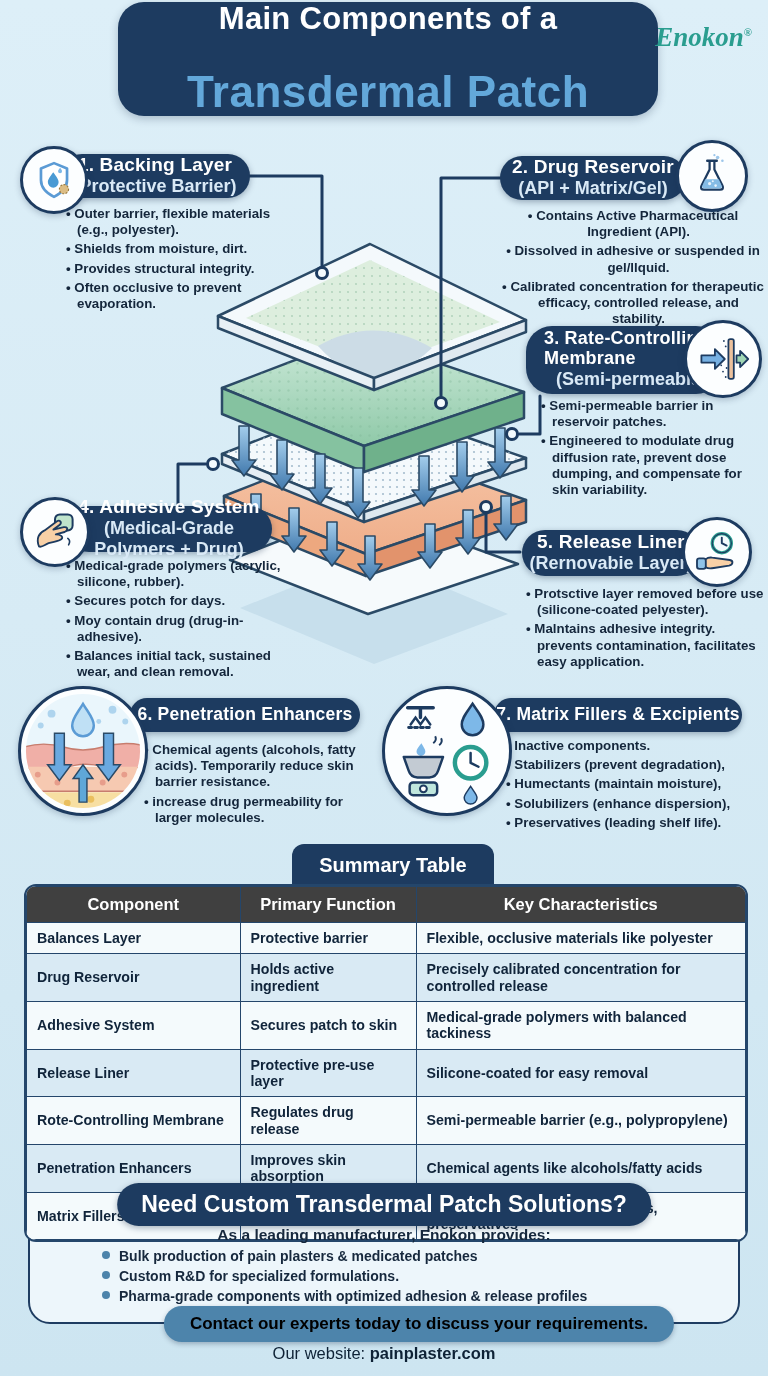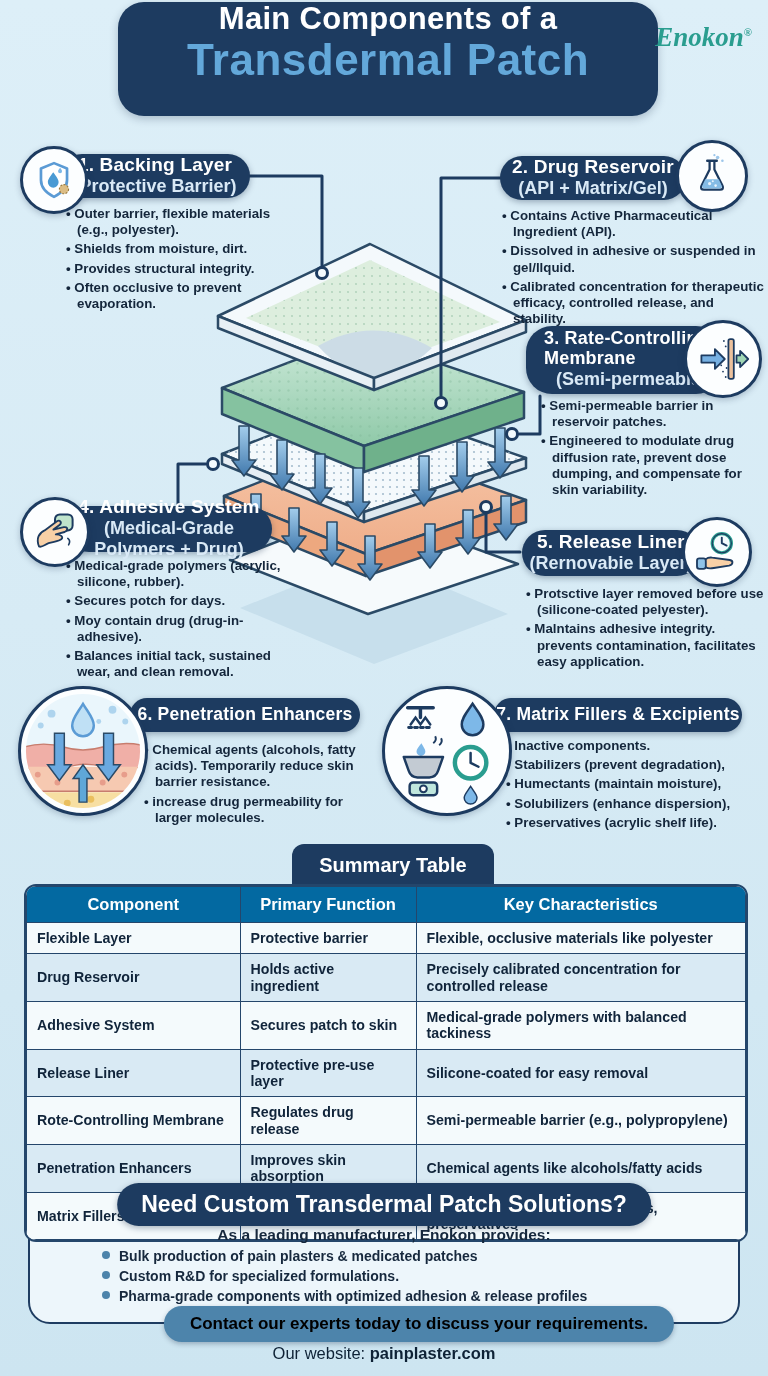--- a/index.html
+++ b/index.html
@@ -1,21 +1,21 @@
 <!DOCTYPE html>
 <html><head>
 <meta charset="utf-8">
 <style>
   html,body{margin:0;padding:0;background:#cfe6f1;}
   .canvas{position:relative;width:768px;height:1376px;overflow:hidden;
     background:linear-gradient(180deg,#ddeff8 0%,#d7ebf5 45%,#cde5f1 100%);
     font-family:"Liberation Sans","DejaVu Sans",sans-serif;color:#16283d;}
   
   .header-box{position:absolute;left:118px;top:2px;width:540px;height:114px;background:#1d3b60;
-    border-radius:26px;display:flex;flex-direction:column;align-items:center;justify-content:flex-start;z-index:2;
+    border-radius:26px;display:flex;flex-direction:column;align-items:center;justify-content:space-between;z-index:2;
     box-shadow:0 3px 8px rgba(20,40,70,.25);}
   .header-line1{font-size:31px;font-weight:700;color:#ffffff;line-height:1.1;letter-spacing:.3px;}
   .header-line2{font-size:44px;font-weight:700;color:#63a8da;line-height:1.1;letter-spacing:.5px;}
   .logo{position:absolute;right:16px;top:22px;font-family:"Liberation Serif","DejaVu Serif",serif;
     font-style:italic;font-weight:700;font-size:27px;color:#2a9d8f;z-index:2;}
   .logo sup{font-size:11px;}
   
   .pill{position:absolute;background:#1d3b60;color:#fff;border-radius:999px;z-index:2;
     display:flex;flex-direction:column;justify-content:center;text-align:center;
     box-shadow:0 2px 6px rgba(20,40,70,.35);}
@@ -34,21 +34,21 @@
   .bullets li{padding-left:11px;text-indent:-11px;margin-bottom:3px;}
   .bullets li::before{content:"• ";}
   .bullets.gap li+li{}
   
   .table-tab{position:absolute;left:292px;top:844px;width:202px;height:42px;background:#1d3b60;color:#fff;
     font-size:20px;font-weight:700;display:flex;align-items:center;justify-content:center;
     border-radius:12px 12px 0 0;z-index:2;}
   .table-wrap{position:absolute;left:24px;top:884px;width:720px;z-index:2;border:2.5px solid #24466b;
     border-radius:12px;overflow:hidden;background:#f4fafc;}
   table{border-collapse:collapse;width:100%;table-layout:fixed;}
-  th{background:#0369a1;color:#fff;font-size:16.5px;font-weight:700;padding:8px 6px;border:1.5px solid #24466b;}
+  th{background:#404040;color:#fff;font-size:16.5px;font-weight:700;padding:8px 6px;border:1.5px solid #24466b;}
   td{font-size:14.2px;font-weight:700;color:#10243a;padding:7px 10px;border:1.5px solid #24466b;vertical-align:middle;line-height:1.15;}
   tbody tr:nth-child(even){background:#d9eaf4;}
   tbody tr:nth-child(odd){background:#f4fafc;}
   th:nth-child(1){width:29.5%;} th:nth-child(2){width:24%;} th:nth-child(3){width:46.5%;}
   
   .cta-box{position:absolute;left:28px;top:1198px;width:708px;height:122px;background:#edf6fb;
     border:2.5px solid #1e3c61;border-radius:22px;z-index:1;}
   .cta-title{position:absolute;left:50%;top:1183px;transform:translateX(-50%);background:#1d3b60;color:#fff;
     font-size:23px;font-weight:700;padding:8px 24px;border-radius:999px;white-space:nowrap;z-index:2;
     box-shadow:0 2px 6px rgba(20,40,70,.35);}
@@ -203,21 +203,21 @@
           <circle cx="43" cy="11" r="1.6" fill="#9cc6ea"></circle>
           <circle cx="33" cy="4" r="1.4" fill="#9cc6ea"></circle>
         <path d="M27 10 V22 L17 42 q-2.5 5 3 5 h20 q5.5 0 3 -5 L33 22 V10" fill="#fff" stroke="#1d3b60" stroke-width="2.8" stroke-linejoin="round"></path>
         <path d="M24 11 h12" stroke="#1d3b60" stroke-width="3" stroke-linecap="round"></path>
         <path d="M21.5 34 h17 l3.5 8 q1.5 3.5 -2.8 3.5 h-18.4 q-4.3 0 -2.8 -3.5 Z" fill="#85bce6"></path>
         <circle cx="27" cy="39.5" r="2" fill="#eaf4fc"></circle>
           <circle cx="34.5" cy="42" r="1.6" fill="#eaf4fc"></circle>
           <circle cx="31" cy="36.5" r="1.3" fill="#eaf4fc"></circle>
       </svg>
     </div>
-    <div class="bullets" style="left:502px;top:208px;width:262px;">
+    <div class="bullets" style="left:502px;top:208px;width:262px;text-align:center;">
       <ul>
           <li>Contains Active Pharmaceutical Ingredient (API).</li>
           <li>Dissolved in adhesive or suspended in gel/llquid.</li>
           <li>Calibrated concentration for therapeutic efficacy, controlled release, and stability.</li>
         </ul>
     </div>
   </div>
 
   <div>
     <div class="pill rect leftal" style="left:526px;top:326px;width:178px;height:68px;">
@@ -371,38 +371,38 @@
           </g>
         <path d="M84 96 c3.5 5.5 6.5 8.5 6.5 11.5 a6.5 6.5 0 1 1 -13 0 c0 -3 3 -6 6.5 -11.5 Z" fill="#7db8e8" stroke="#1d3b60" stroke-width="1.5"></path>
       </svg>
     </div>
     <div class="bullets" style="left:506px;top:738px;width:248px;">
       <ul>
           <li>Inactive components.</li>
           <li>Stabilizers (prevent degradation),</li>
           <li>Humectants (maintain moisture),</li>
           <li>Solubilizers (enhance dispersion),</li>
-          <li>Preservatives (acrylic shelf life).</li>
+          <li>Preservatives (leading shelf life).</li>
         </ul>
     </div>
   </div>
 
   <div class="table-tab">Summary Table</div>
   <div class="table-wrap">
     <table>
       <thead>
         <tr>
             <th>Component</th>
             <th>Primary Function</th>
             <th>Key Characteristics</th>
           </tr>
       </thead>
       <tbody>
           <tr>
-            <td>Flexible Layer</td>
+            <td>Balances Layer</td>
             <td>Protective barrier</td>
             <td>Flexible, occlusive materials like polyester</td>
           </tr>
           <tr>
             <td>Drug Reservoir</td>
             <td>Holds active ingredient</td>
             <td>Precisely calibrated concentration for controlled release</td>
           </tr>
           <tr>
             <td>Adhesive System</td>

